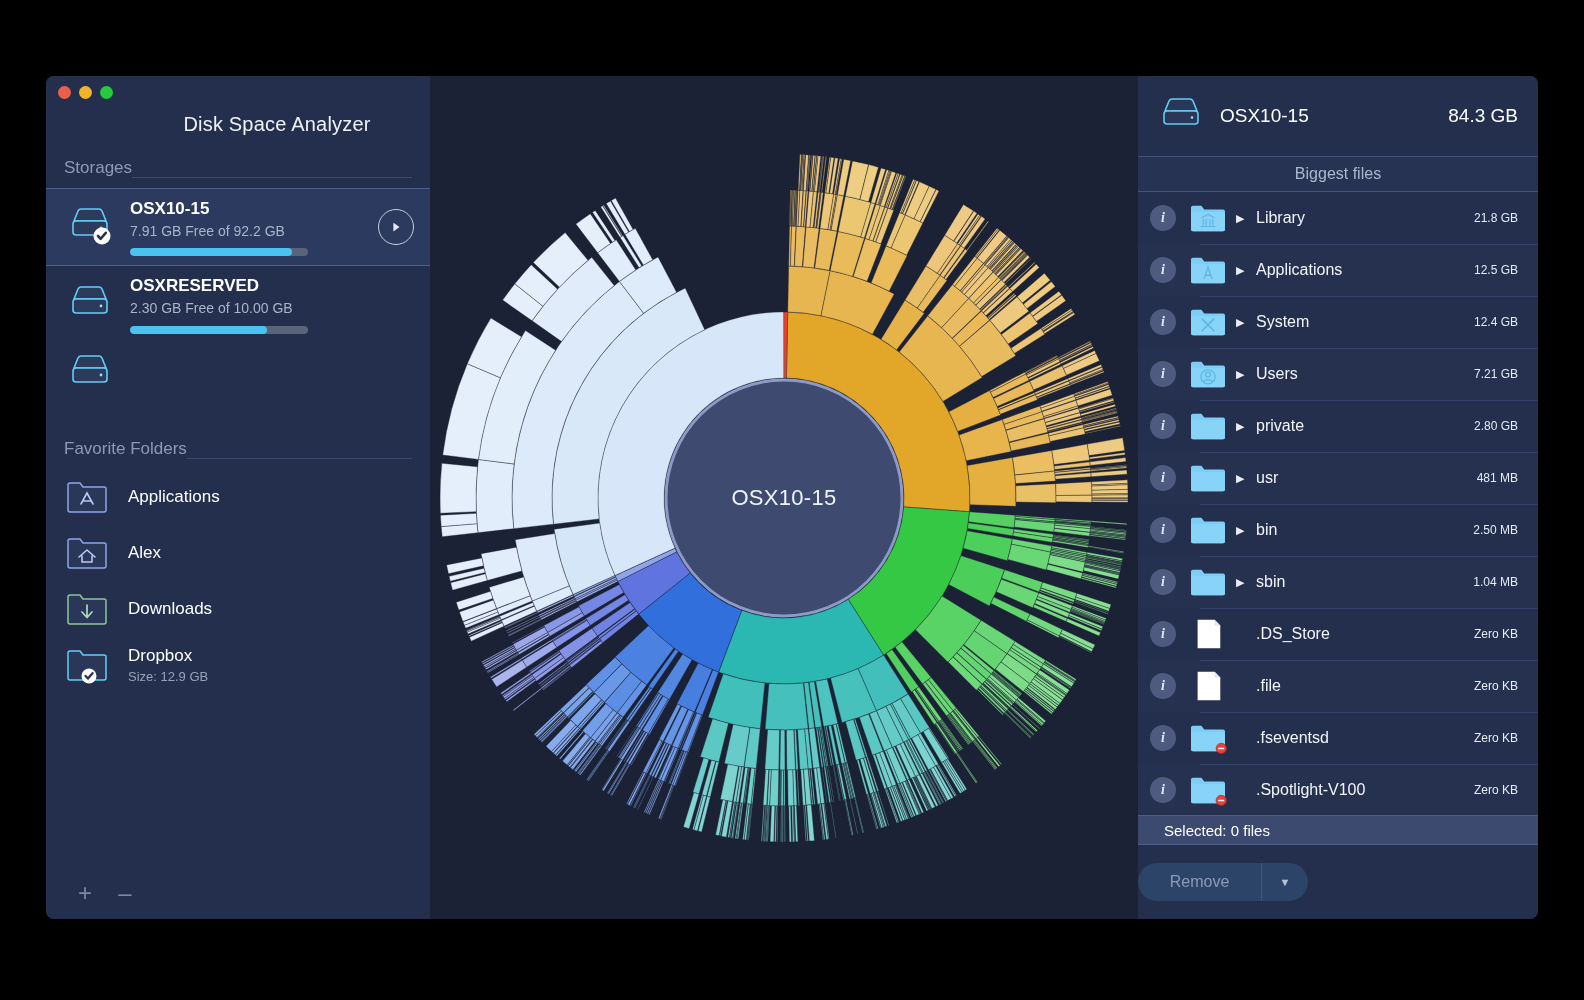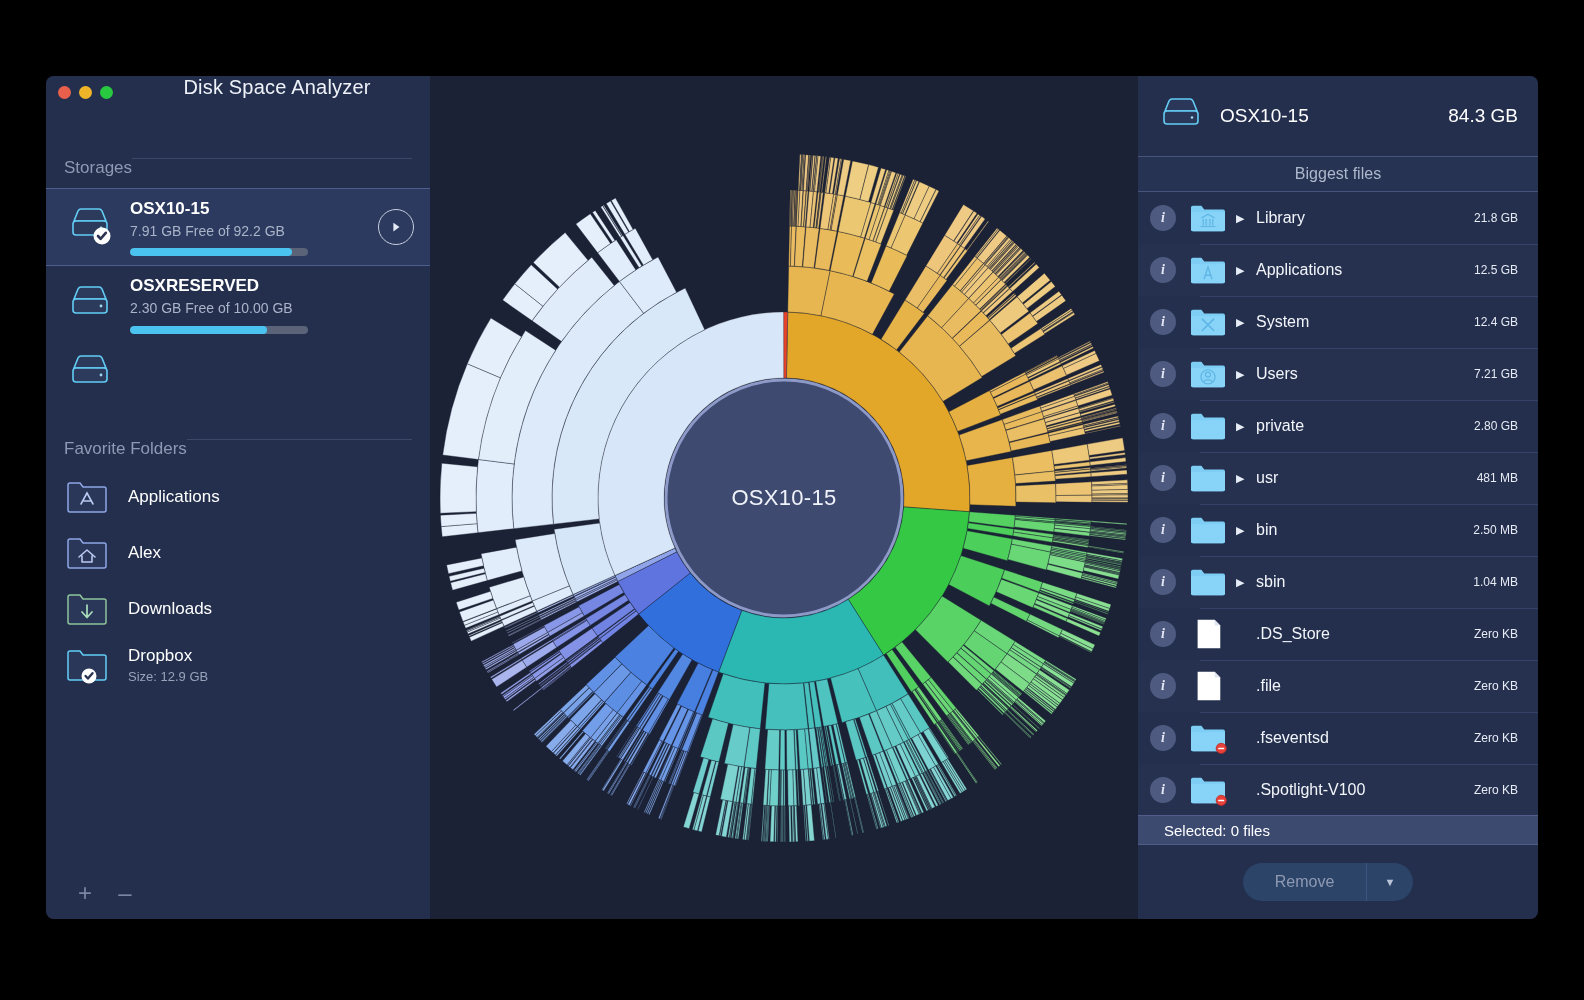--- a/index.html
+++ b/index.html
@@ -23,21 +23,21 @@
   .sidebar {
     width: 384px;
     background: #232f4d;
     position: relative;
     flex-shrink: 0;
   }
   .titlebar {
     height: 60px;
     position: relative;
     display: flex;
-    align-items: flex-start;
+    align-items: flex-end;
     padding-left: 46px;
   }
   .traffic {
     position: absolute;
     left: 12px; top: 10px;
     display: flex; gap: 8px;
   }
   .tl { width: 13px; height: 13px; border-radius: 50%; }
   .tl.red { background: #e8604c; }
   .tl.yellow { background: #f0b429; }
@@ -48,21 +48,21 @@
     padding-left: 44px;
     padding-right: 12px;
     font-size: 20px;
     color: #eef2f8;
     letter-spacing: 0.2px;
     font-weight: 400;
   }
 
   .section-head {
     display: flex;
-    align-items: flex-start;
+    align-items: flex-end;
     gap: 0;
     padding: 0 18px 0 18px;
     margin-top: 22px;
     margin-bottom: 10px;
   }
   .section-head .lbl {
     font-size: 17px;
     color: #8e99b4;
     white-space: nowrap;
   }
@@ -262,21 +262,21 @@
     border-bottom: 1px solid #4f5d88;
     display: flex; align-items: center;
     padding-left: 26px;
     font-size: 15px;
     color: #ffffff;
   }
   .rp-footer {
     height: 74px;
     display: flex;
     align-items: center;
-    justify-content: center;
+    justify-content: flex-start;
     padding-right: 20px;
     border-radius: 23px;
   }
   .remove-group {
     display: flex;
     height: 38px;
     border-radius: 19px;
     overflow: hidden;
     background: #2c4468;
     width: 170px;

